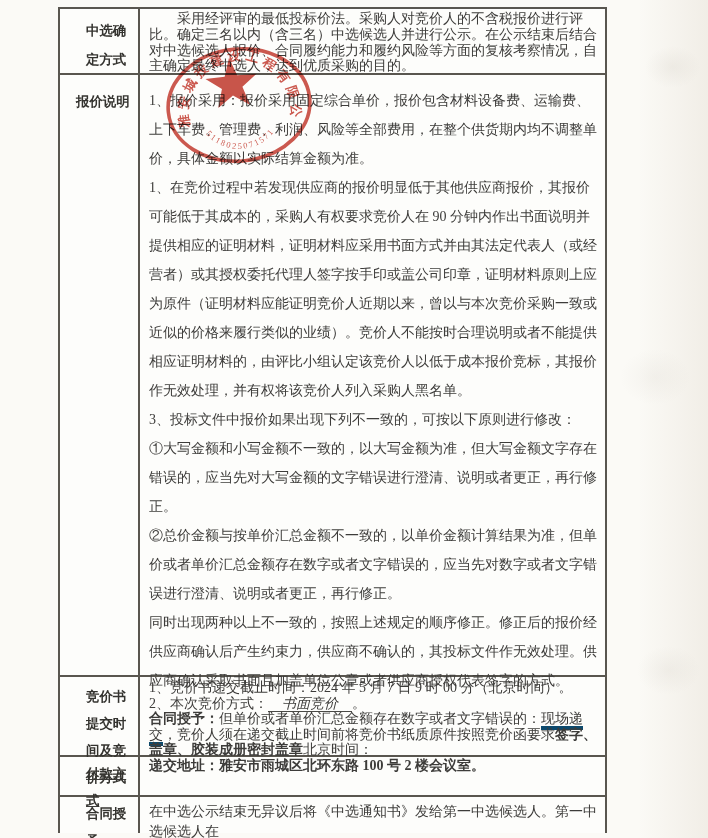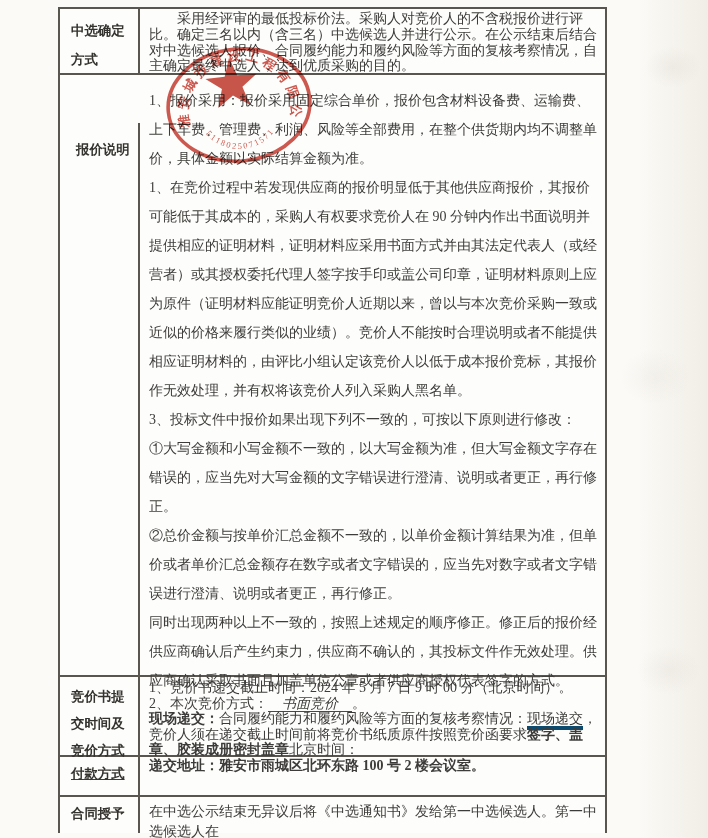--- a/index.html
+++ b/index.html
@@ -25,32 +25,32 @@
   .tbl{
     position:absolute;left:58px;top:7px;width:549px;box-sizing:border-box;
     border:2px solid #59564f;border-bottom:none;background:rgba(255,255,255,.55);
   }
   .row{display:flex;box-sizing:border-box;border-top:2px solid #59564f;}
   .row:first-child{border-top:none;}
   .hcell{
     flex:0 0 80px;width:80px;box-sizing:border-box;
     border-right:2px solid #59564f;
     font-size:13.4px;font-weight:600;color:#34332f;
-    padding-left:11px;padding-right:2px;
+    padding-left:26px;padding-right:2px;
   }
   .ccell{flex:1 1 auto;box-sizing:border-box;font-size:14px;}
   .ccell p{margin:0;}
   
   .r1{height:64px;}
   .h1{line-height:29px;padding-top:7px;}
   .c1{padding:2px 8px 0 9px;line-height:15.8px;}
   .c1 p{text-indent:2em;}
   
   .r2{height:602px;}
-  .h2{line-height:27px;padding-top:13px;padding-left:16px;margin-top:48px;}
+  .h2{line-height:27px;padding-top:13px;padding-left:16px;}
   .c2{padding:11px 8px 0 9px;line-height:29px;}
   .c2 p.gap{}
   
   .r3{height:80px;}
   .h3{line-height:27px;padding-top:6px;}
   .c3{padding:3px 8px 0 9px;line-height:15.6px;}
   
   .r4{height:40px;text-decoration:underline;}
   .r5{height:38px;}
   .h4,.h5{line-height:27px;padding-top:3px;}
@@ -88,21 +88,21 @@
         <p>②总价金额与按单价汇总金额不一致的，以单价金额计算结果为准，但单价或者单价汇总金额存在数字或者文字错误的，应当先对数字或者文字错误进行澄清、说明或者更正，再行修正。</p>
         <p>同时出现两种以上不一致的，按照上述规定的顺序修正。修正后的报价经供应商确认后产生约束力，供应商不确认的，其投标文件作无效处理。供应商确认采取书面且加盖单位公章或者供应商授权代表签字的方式。</p>
       </div>
     </div>
 
     <div class="row r3">
       <div class="hcell h3">竞价书提交时间及竞价方式</div>
       <div class="ccell c3">
         <p>1、竞价书递交截止时间：2024 年 5 月 7 日 9 时 00 分（北京时间）。</p>
         <p><span>2、本次竞价方式：</span><span class="ul-wide">书面竞价</span><span>。</span></p>
-        <p><span class="bold">现场递交：</span><span>合同履约能力和履约风险等方面的复核考察情况：</span><span class="ul">现场递交</span><span>，竞价人须在递交截止时间前将竞价书纸质原件按照竞价函要求</span><span class="bold">签字、盖章、胶装成册密封盖章</span><span>北京时间：</span></p>
+        <p><span class="bold">合同授予：</span><span>但单价或者单价汇总金额存在数字或者文字错误的：</span><span class="ul">现场递交</span><span>，竞价人须在递交截止时间前将竞价书纸质原件按照竞价函要求</span><span class="bold">签字、盖章、胶装成册密封盖章</span><span>北京时间：</span></p>
         <p class="bold">递交地址：雅安市雨城区北环东路 100 号 2 楼会议室。</p>
       </div>
     </div>
 
     <div class="row r4">
       <div class="hcell h4">付款方式</div>
     </div>
 
     <div class="row r5">
       <div class="hcell h5">合同授予</div>

